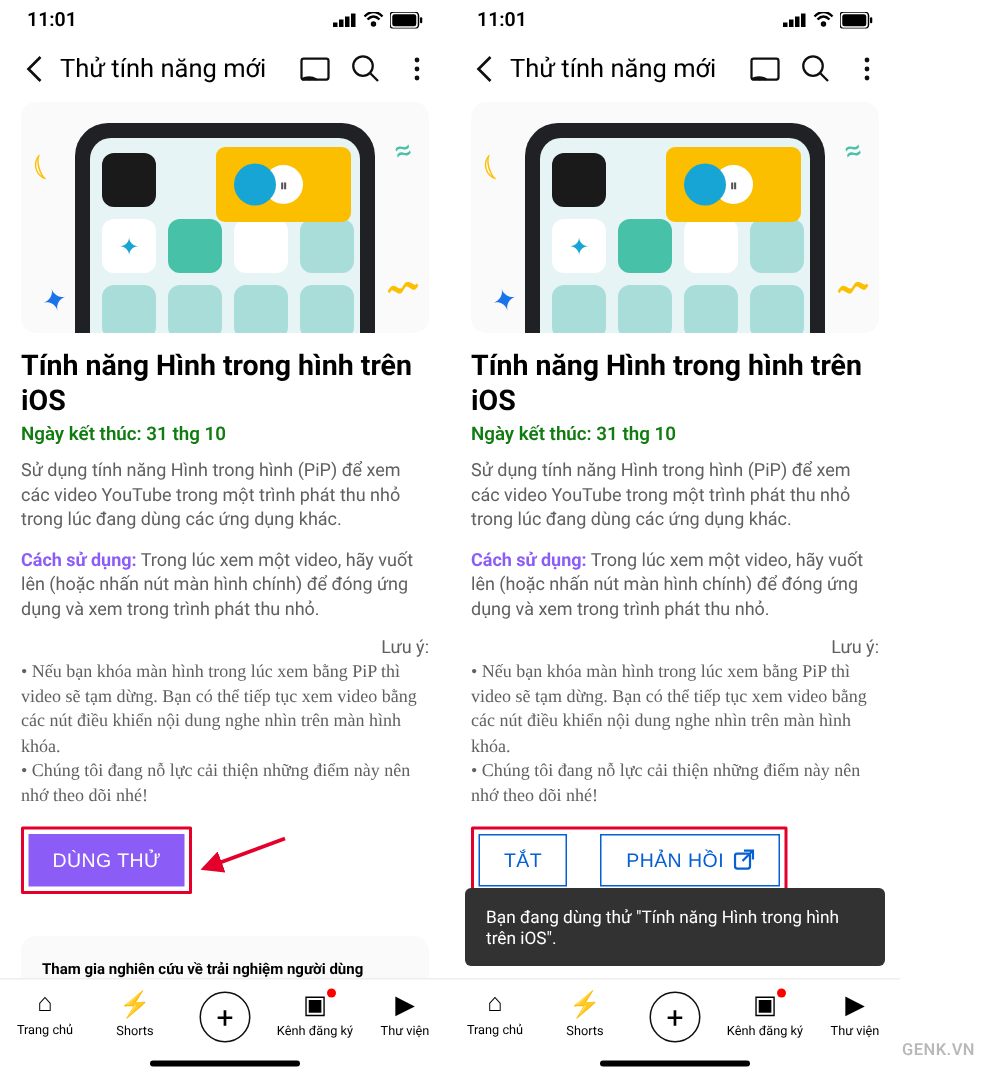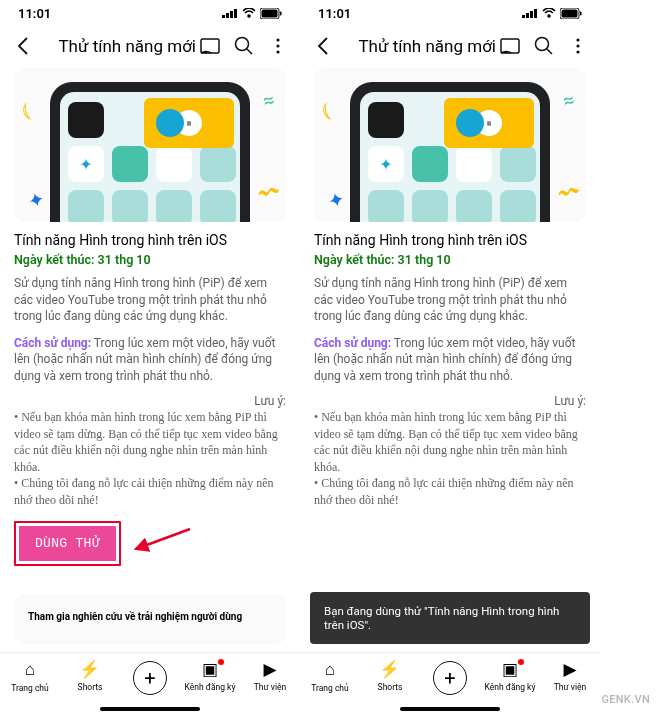--- a/index.html
+++ b/index.html
@@ -15,21 +15,21 @@
   .phone { width: 330px; height: 714px; position: relative; display: flex; flex-direction: column; background: #fff; }
   .status-bar {
     display: flex; justify-content: space-between; align-items: center;
     height: 24px; padding: 2px 18px 0; font-size: 13px; font-weight: 600;
   }
   .status-right { display: flex; gap: 4px; align-items: center; }
   .header {
     display: flex; align-items: center; height: 44px; padding: 0 8px;
   }
   .back { width: 30px; display: flex; justify-content: center; }
-  .title { flex: 1; font-size: 17px; padding-left: 2px; text-align: right; }
+  .title { flex: 1; font-size: 17px; padding-left: 2px; }
   .header-icons { display: flex; gap: 6px; align-items: center; }
   .hicon { width: 28px; display: flex; justify-content: center; }
   .content { flex: 1; overflow: hidden; padding: 0 14px; }
   .illus {
     width: 100%; height: 154px; border-radius: 10px; background: #fafafa;
     position: relative; overflow: hidden; margin-bottom: 10px;
   }
   .squig { position: absolute; font-size: 20px; transform: rotate(-15deg); }
   .mock-phone {
     position: absolute; left: 50%; transform: translateX(-50%);
@@ -38,33 +38,33 @@
   }
   .mock-inner { background: #e6f4f5; border-radius: 14px; width: 100%; height: 100%; padding: 10px 8px; position: relative; }
   .grid { display: grid; grid-template-columns: repeat(4,1fr); gap: 8px; }
   .ic { width: 36px; height: 36px; border-radius: 8px; display:flex; align-items:center; justify-content:center; }
   .pip {
     position: absolute; top: 6px; right: 6px; width: 90px; height: 50px;
     background: #fcbf00; border-radius: 6px; display:flex; align-items:center; justify-content:center;
   }
   .pip-inner { width: 26px; height: 26px; background: #fff; border-radius: 50%; display:flex; align-items:center; justify-content:center; font-size:11px; color:#555;}
   .pip-person { position:absolute; left:12px; width:28px; height:28px; background:#17a5d6; border-radius:50%; }
-  h2.feature-title { font-size: 14px; font-weight: 400; margin-bottom: 4px; }
+  h2.feature-title { font-size: 19px; font-weight: 700; margin-bottom: 4px; }
   .end-date { color: #107c10; font-size: 12.5px; font-weight: 600; margin-bottom: 8px; }
   .desc { font-size: 12px; color: #606060; line-height: 1.38; margin-bottom: 10px; }
   .desc b { color: #8b5cf6; font-weight: 700; }
   .note-h { font-size: 12px; color: #606060; margin-bottom: 1px; text-align: right; }
   .bullet { font-size: 12px; color: #606060; line-height: 1.38; padding-left: 0; font-family: Liberation Serif, serif; }
   .btn-row { display: flex; gap: 8px; margin-top: 12px; }
   .btn {
     height: 35px; padding: 0 16px; font-size: 13px; font-weight: 500;
     border: none; cursor: pointer; display: inline-flex; align-items: center; gap: 6px;
     text-transform: uppercase; letter-spacing: 0.3px;
   }
-  .btn-primary { background: #ec4899; color: #fff; font-family: Liberation Mono, monospace; }
+  .btn-primary { background: #8b5cf6; color: #fff; }
   .btn-outline { background: #fff; color: #065fd4; border: 1px solid #065fd4; }
   .highlight { border: 2.5px solid #e3002b; padding: 3px; display: inline-flex; border-radius: 1px;}
   .arrow { position: absolute; }
   .second-card { margin-top: 28px; background: #fafafa; border-radius: 10px; padding: 16px 14px 0; height: 50px; overflow:hidden;}
   .second-card h3 { font-size: 10px; font-weight: 700; line-height: 1.3; }
   .toast {
     position: absolute; bottom: 70px; left: 10px; right: 10px;
     background: #323232; color: #fff; font-size: 11.5px;
     padding: 12px 14px; border-radius: 4px;
   }
@@ -291,20 +291,33 @@
         </div>
           </div>
       </div>
       <h2 class="feature-title">Tính năng Hình trong hình trên iOS</h2>
       <div class="end-date">Ngày kết thúc: 31 thg 10</div>
       <div class="desc">Sử dụng tính năng Hình trong hình (PiP) để xem các video YouTube trong một trình phát thu nhỏ trong lúc đang dùng các ứng dụng khác.</div>
       <div class="desc"><b>Cách sử dụng:</b> <span>Trong lúc xem một video, hãy vuốt lên (hoặc nhấn nút màn hình chính) để đóng ứng dụng và xem trong trình phát thu nhỏ.</span></div>
       <div class="note-h">Lưu ý:</div>
       <div class="bullet">• Nếu bạn khóa màn hình trong lúc xem bằng PiP thì video sẽ tạm dừng. Bạn có thể tiếp tục xem video bằng các nút điều khiển nội dung nghe nhìn trên màn hình khóa.</div>
       <div class="bullet">• Chúng tôi đang nỗ lực cải thiện những điểm này nên nhớ theo dõi nhé!</div>
+      <div class="btn-row">
+        <span class="highlight" style="gap:8px;">
+          <button class="btn btn-outline">TẮT</button>
+          <span style="width:6px"></span>
+          <button class="btn btn-outline">
+            <span>PHẢN HỒI</span>
+            <svg width="14" height="14">
+                <rect x="1" y="3" width="10" height="10" rx="1.5" fill="none" stroke="#065fd4" stroke-width="1.5"></rect>
+                <path d="M7 1 L13 1 L13 7 M13 1 L6 8" stroke="#065fd4" stroke-width="1.5" fill="none"></path>
+              </svg>
+          </button>
+        </span>
+      </div>
     </div>
     <div class="toast">Bạn đang dùng thử "Tính năng Hình trong hình trên iOS".</div>
     <div class="bottom-nav">
       <div class="nav-item">
           <span class="nav-icon">⌂</span>
           <span>Trang chủ</span>
         </div>
       <div class="nav-item">
           <span class="nav-icon">⚡</span>
           <span>Shorts</span>

